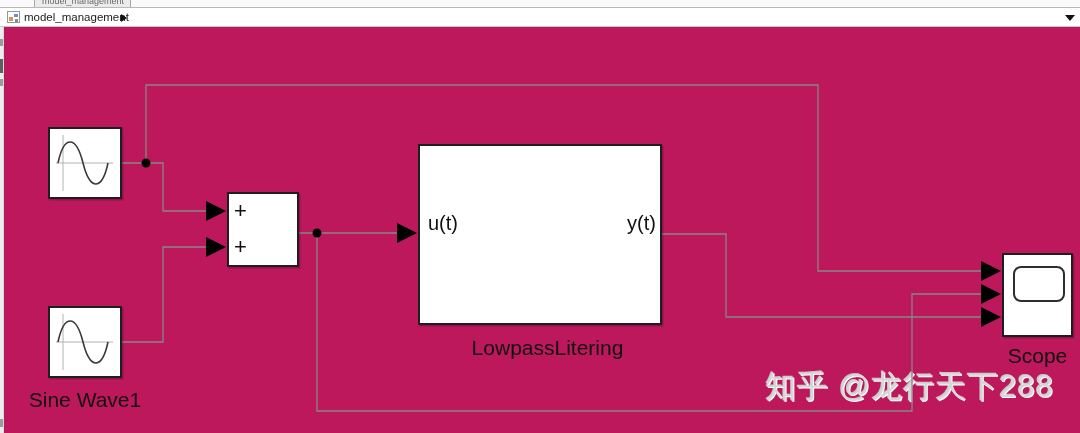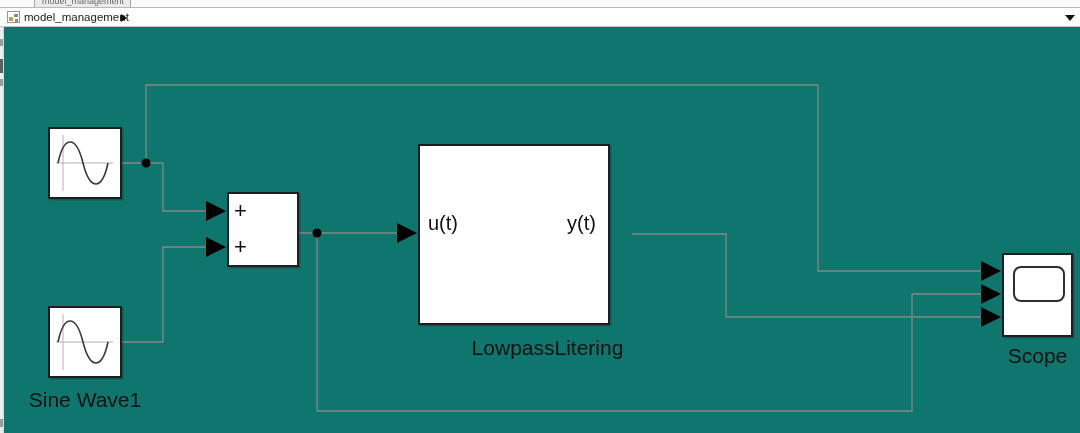--- a/index.html
+++ b/index.html
@@ -1,19 +1,19 @@
 <!DOCTYPE html>
 <html><head>
 <meta charset="utf-8">
 <style>
   * { box-sizing: border-box; }
   html,body { margin:0; padding:0; background:#fff; }
   .stage {
     position:relative; width:1080px; height:433px; overflow:hidden;
-    background:#0f766e; font-family:"Liberation Sans", sans-serif;
+    background:#be185d; font-family:"Liberation Sans", sans-serif;
   }
 
   
   .tabstrip { position:absolute; left:0; top:0; width:1080px; height:8px;
     background:#fafafa; border-bottom:1px solid #b9b9b9; overflow:hidden; }
   .tab { position:absolute; left:34px; top:0; width:97px; height:8px;
     background:#ebebeb; border-left:1px solid #a8a8a8; border-right:1px solid #a8a8a8;
     overflow:hidden; }
   .tab span { position:absolute; top:-4px; left:7px; font-size:9px; color:#6a6a6a; white-space:nowrap; }
 
@@ -85,20 +85,21 @@
     <div class="dropdown-caret"></div>
   </div>
 
   <div class="leftstrip">
     <div class="notch" style="top:12px; height:7px;"></div>
     <div class="notch" style="top:32px; height:14px; background:#5f5f5f;"></div>
     <div class="notch" style="top:52px; height:7px;"></div>
     <div class="notch" style="top:392px; height:8px;"></div>
   </div>
 
+  <div class="watermark">知乎 @龙行天下288</div>
 
   <svg class="wires" width="1080" height="433">
 
     <polyline class="wire" points="122,163 163,163 163,211 208,211"></polyline>
     <polygon class="arrowhead" points="206,201 206,221 226,211"></polygon>
 
     <polyline class="wire" points="146,163 146,85 818,85 818,271 983,271"></polyline>
     <polygon class="arrowhead" points="981,261 981,281 1001,271"></polygon>
     <circle class="junction" cx="146" cy="163" r="4.5"></circle>
 
@@ -131,23 +132,23 @@
       <path d="M 8 34 C 14 6, 26 6, 33 34 C 40 62, 52 62, 58 34" fill="none" stroke="#3a3a3a" stroke-width="1.6"></path>
     </svg>
   </div>
   <div class="block-label" style="left:14px; top:388px; width:142px;">Sine Wave1</div>
 
   <div class="block" style="left:227px; top:192px; width:72px; height:75px;">
     <span class="plus" style="top:6px;">+</span>
     <span class="plus" style="top:42px;">+</span>
   </div>
 
-  <div class="block" style="left:418px; top:144px; width:192px; height:181px;">
+  <div class="block" style="left:418px; top:144px; width:244px; height:181px;">
     <span class="port-label" style="left:8px;  top:64px;">u(t)</span>
-    <span class="port-label" style="right:12px; top:64px;">y(t)</span>
+    <span class="port-label" style="right:4px; top:64px;">y(t)</span>
   </div>
   <div class="block-label" style="left:447px; top:336px; width:201px;">LowpassLitering</div>
 
   <div class="block" style="left:1002px; top:253px; width:71px; height:84px;">
     <div class="scope-screen"></div>
   </div>
   <div class="block-label" style="left:987px; top:344px; width:101px;">Scope</div>
 
 </div>
 

